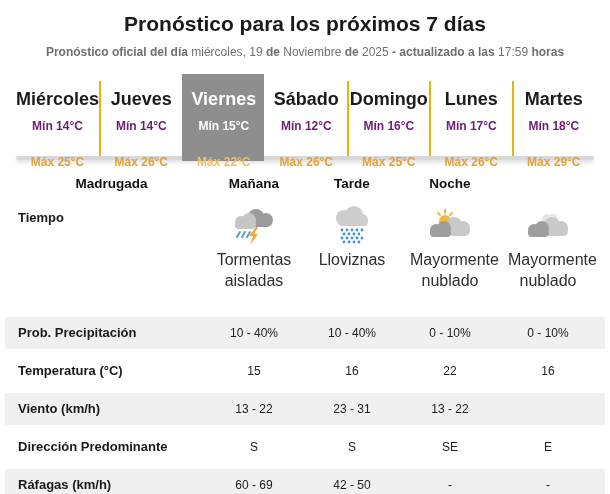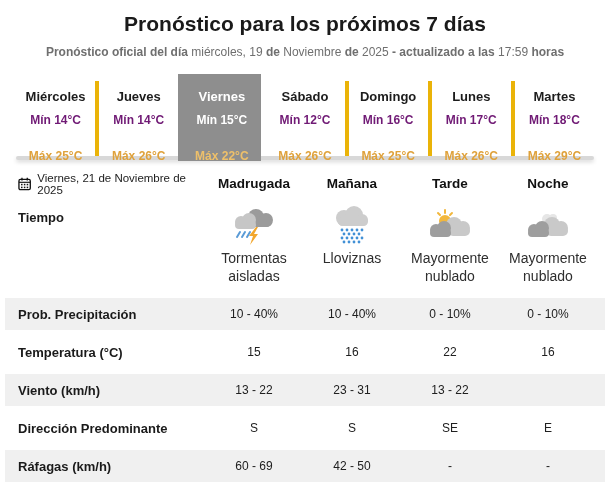--- a/index.html
+++ b/index.html
@@ -13,24 +13,24 @@
   .subtitle{
     margin:9px 18px 0;font-size:12px;text-align:center;color:#6f6f6f;line-height:1.3;
   }
   .sb-b{font-weight:700;}
   .sb-r{font-weight:400;}
 
   
   .week{display:flex;margin:20px 16px 0;height:75px;position:relative;}
   .day-card{
     flex:1;text-align:center;padding-top:8px;background:#fff;cursor:pointer;
-    border-left:4px solid #eab308;box-sizing:border-box;
+    border-left:2px solid #eab308;box-sizing:border-box;
   }
   .day-card:first-child{border-left:none;}
-  .day-name{font-size:13px;font-weight:700;color:#1c1c1c;}
+  .day-name{font-size:18px;font-weight:700;color:#1c1c1c;}
   .day-min{margin-top:9px;font-size:12px;font-weight:700;color:#701a75;}
   .day-max{margin-top:22px;font-size:12px;font-weight:700;color:#dfa23c;}
   .day-card.selected{
     background:#8e8e8e;border-left-color:transparent;z-index:2;position:relative;
     margin-top:-7px;padding-top:15px;margin-bottom:-5px;
   }
   .day-card.selected + .day-card{border-left-color:transparent;}
   .day-card.selected .day-name,
   .day-card.selected .day-min{color:#fff;}
   .day-card.selected .day-max{color:#eec06a;}
@@ -46,21 +46,21 @@
   }
   .detail-header{margin-top:10px;height:28px;}
   .date-cell{display:flex;align-items:center;gap:6px;font-size:11.5px;color:#1c1c1c;}
   .col-head{text-align:center;font-size:13.5px;font-weight:700;color:#111;}
 
   .tiempo-row{align-items:start;padding-top:8px;padding-bottom:8px;min-height:82px;}
   .row-label{font-size:13px;font-weight:700;color:#1a1a1a;}
   .tiempo-row .row-label{padding-top:4px;}
   .cond{text-align:center;}
   .cond svg{display:block;margin:0 auto;}
-  .cond-label{font-size:14px;color:#2e2e2e;line-height:1.35;margin:3px auto 4px;max-width:80px;}
+  .cond-label{font-size:16px;color:#2e2e2e;line-height:1.35;margin:3px auto 17px;max-width:80px;}
 
   .data-row{height:32px;margin-bottom:6px;}
   .data-row.alt{background:#f0f0f0;}
   .cell{text-align:center;font-size:12px;color:#202020;}
 </style>
 </head>
 <body>
 
 <div class="page">
 
@@ -103,37 +103,20 @@
       <div class="day-name">Martes</div>
       <div class="day-min">Mín 18°C</div>
       <div class="day-max">Máx 29°C</div>
     </div>
   </div>
   <div class="week-scrollbar"></div>
 
   <div class="detail">
 
     <div class="row-grid detail-header">
-      <div class="date-cell">
-        <svg width="14" height="14" viewBox="0 0 14 14">
-          <rect x="1" y="2.2" width="12" height="10.8" rx="1.5" fill="none" stroke="#111" stroke-width="1.4"></rect>
-          <line x1="4.2" y1="0.5" x2="4.2" y2="3.2" stroke="#111" stroke-width="1.4"></line>
-          <line x1="9.8" y1="0.5" x2="9.8" y2="3.2" stroke="#111" stroke-width="1.4"></line>
-          <line x1="1" y1="5.2" x2="13" y2="5.2" stroke="#111" stroke-width="1.2"></line>
-          <g fill="#111">
-            <rect x="3.2" y="6.8" width="1.6" height="1.6"></rect>
-              <rect x="6.2" y="6.8" width="1.6" height="1.6"></rect>
-              <rect x="9.2" y="6.8" width="1.6" height="1.6"></rect>
-            <rect x="3.2" y="9.8" width="1.6" height="1.6"></rect>
-              <rect x="6.2" y="9.8" width="1.6" height="1.6"></rect>
-              <rect x="9.2" y="9.8" width="1.6" height="1.6"></rect>
-          </g>
-        </svg>
-        <span>Viernes, 21 de Noviembre de 2025</span>
-      </div>
       <div class="col-head">Madrugada</div>
       <div class="col-head">Mañana</div>
       <div class="col-head">Tarde</div>
       <div class="col-head">Noche</div>
     </div>
 
     <div class="row-grid tiempo-row">
       <div class="row-label">Tiempo</div>
 
       <div class="cond">

